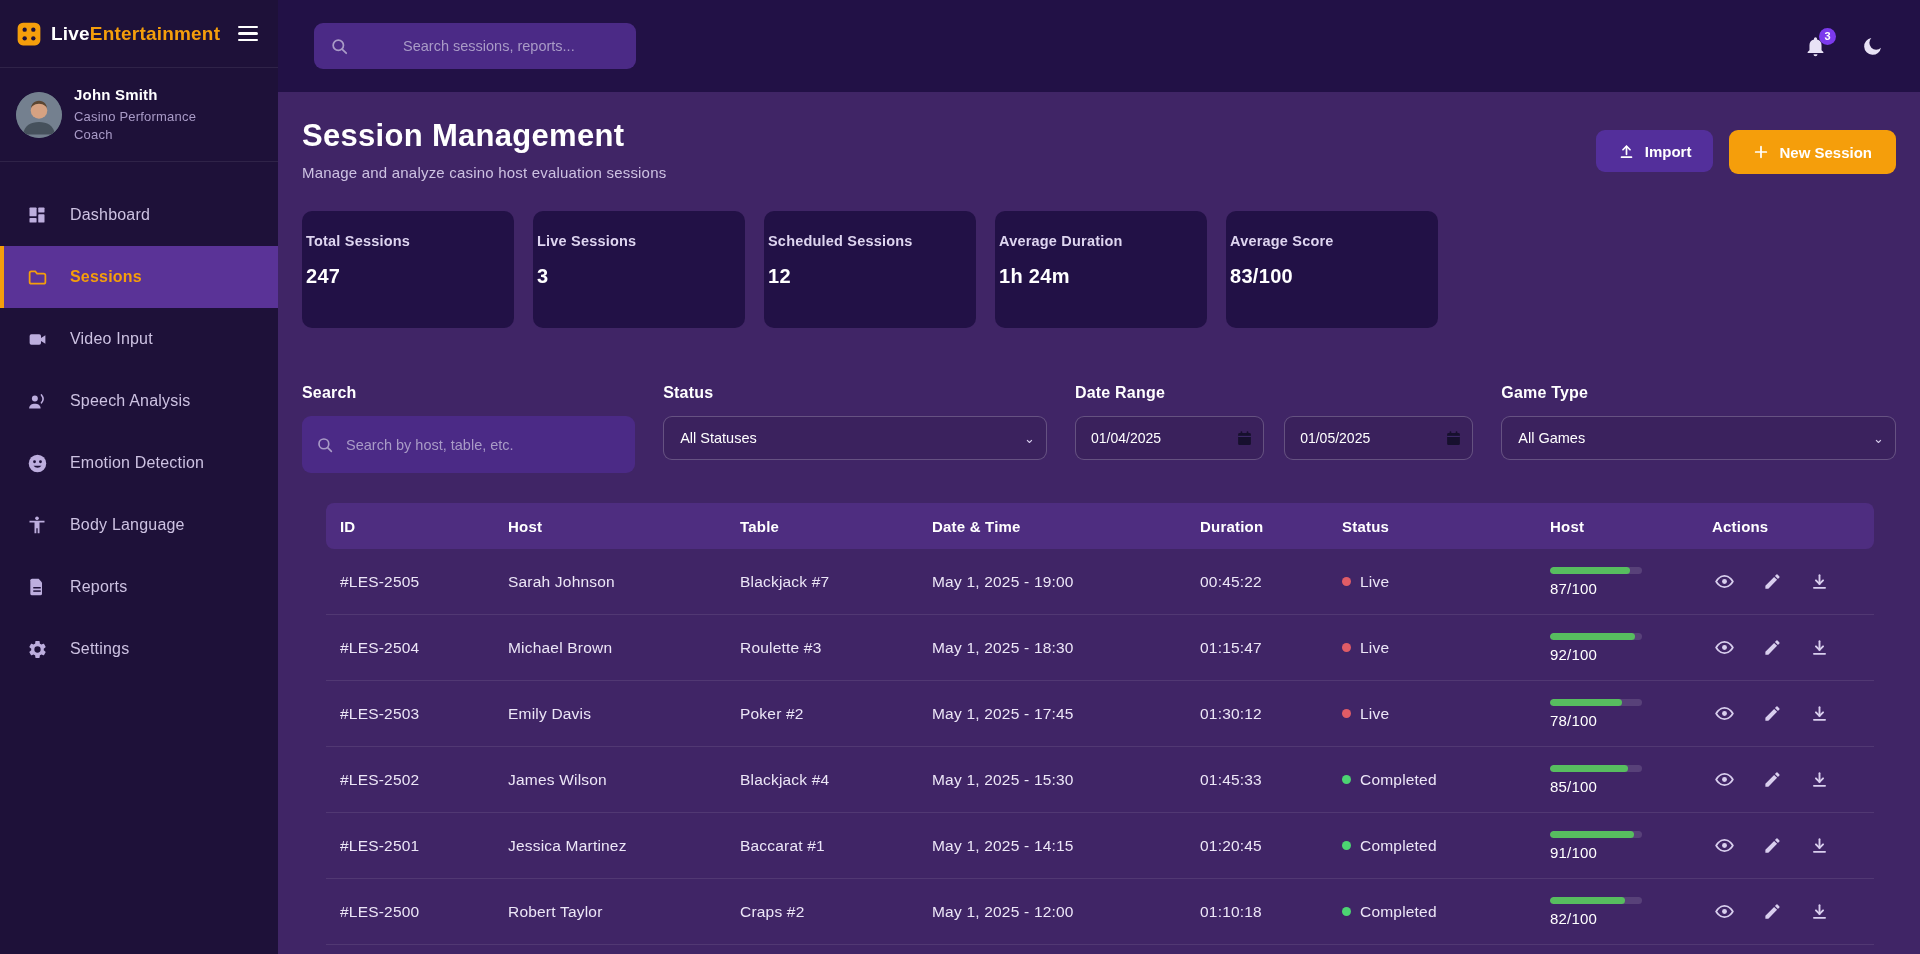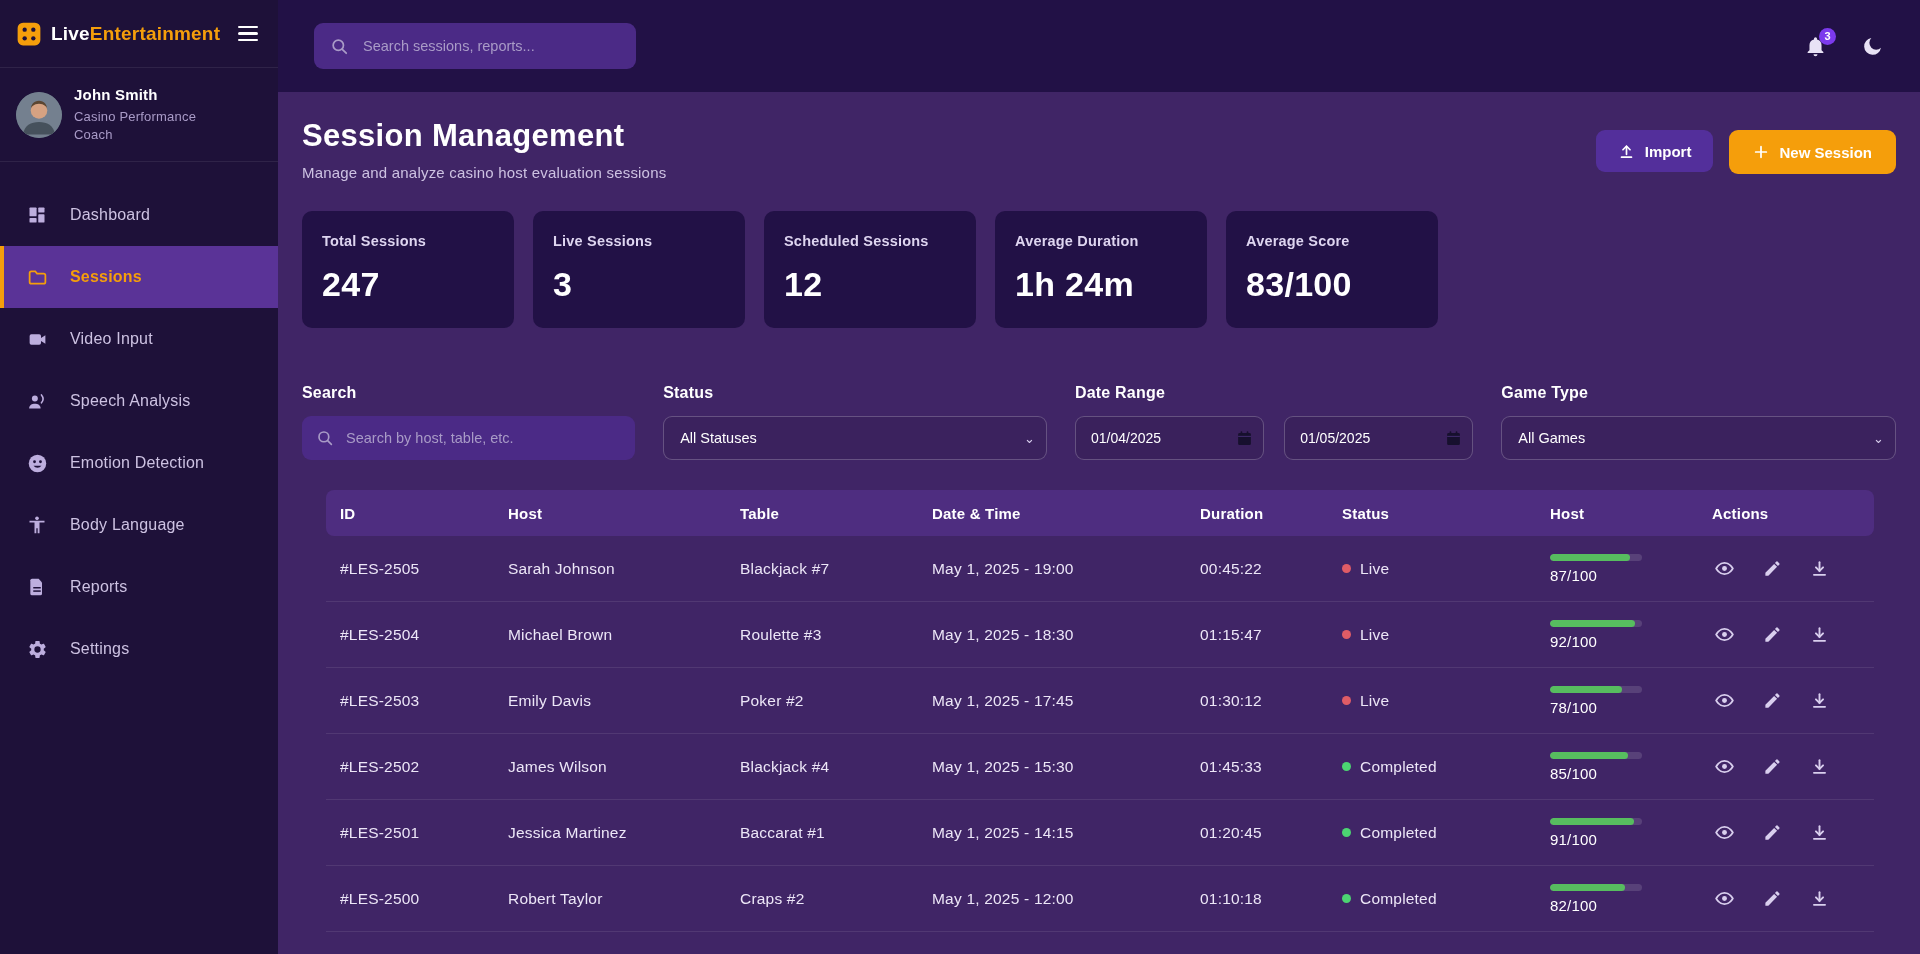--- a/index.html
+++ b/index.html
@@ -40,43 +40,43 @@
   .nav-item{display:flex;align-items:center;gap:22px;height:62px;padding:0 16px 0 22px;color:var(--text-dim);cursor:pointer;border-left:4px solid transparent;}
   .nav-item .nav-icon{display:flex;width:22px;justify-content:center;color:#bdaede;}
   .nav-item .nav-label{font-size:16px;}
   .nav-item.active{background:var(--active-bg);border-left-color:var(--orange);color:var(--orange);font-weight:bold;}
   .nav-item.active .nav-icon{color:var(--orange);}
 
   
   main{flex:1;display:flex;flex-direction:column;height:100%;overflow:hidden;}
   .topbar{height:92px;background:var(--panel-bg);display:flex;align-items:center;justify-content:space-between;padding:0 36px;flex:none;}
   .tsearch{display:flex;align-items:center;gap:14px;background:var(--input-purple);border-radius:9px;height:46px;width:322px;padding:0 16px;color:var(--text-muted);}
-  .tsearch input{flex:1;background:none;border:none;outline:none;color:#fff;font-size:14.5px;font-family:inherit;}
+  .tsearch input{flex:1;background:none;border:none;outline:none;color:#fff;font-size:14.5px;font-family:inherit;margin-left:40px;}
   .tsearch input::placeholder{color:var(--text-muted);}
   .topbar-right{display:flex;align-items:center;gap:34px;}
   .icon-btn{position:relative;background:none;border:none;color:#e8e2f5;cursor:pointer;display:flex;}
   .badge{position:absolute;top:-7px;right:-9px;background:var(--badge);color:#fff;font-size:11px;font-weight:bold;min-width:17px;height:17px;border-radius:50%;display:flex;align-items:center;justify-content:center;}
 
   .content{flex:1;padding:20px 24px 0 24px;overflow:hidden;}
   .page-head{display:flex;justify-content:space-between;align-items:flex-start;margin-top:6px;}
   .page-head h1{font-size:31px;font-weight:bold;letter-spacing:.3px;}
   .page-head p{font-size:15px;color:var(--text-dim);margin-top:10px;}
   .head-actions{display:flex;gap:16px;margin-top:12px;}
   .btn{display:flex;align-items:center;gap:10px;border:none;border-radius:9px;cursor:pointer;font-family:inherit;font-weight:bold;color:#fff;}
   .btn-import{background:#532f9b;height:42px;padding:0 22px;font-size:15px;}
   .btn-new{background:var(--orange);height:44px;padding:0 24px;font-size:15px;}
 
   .stats{display:flex;gap:19px;margin-top:30px;}
-  .stat-card{width:212px;height:117px;background:var(--panel-bg);border-radius:10px;padding:22px 20px;}
+  .stat-card{width:212px;height:117px;background:var(--panel-bg);border-radius:10px;padding:22px 4px;}
   .stat-label{font-size:14.5px;font-weight:bold;color:#ded5f0;}
-  .stat-value{font-size:34px;font-weight:bold;margin-top:16px;letter-spacing:.3px;}
+  .stat-value{font-size:20px;font-weight:bold;margin-top:16px;letter-spacing:.3px;}
 
   .filters{display:grid;grid-template-columns:0.92fr 1.06fr 1.1fr 1.09fr;gap:28px;margin-top:56px;}
   .f-label{font-size:16px;font-weight:bold;margin-bottom:14px;display:block;}
-  .f-search{display:flex;align-items:center;gap:12px;background:var(--input-purple);border-radius:9px;height:44px;padding:0 14px;color:var(--text-muted);}
+  .f-search{display:flex;align-items:center;gap:12px;background:var(--input-purple);border-radius:9px;height:57px;padding:0 14px;color:var(--text-muted);}
   .f-search input{flex:1;background:none;border:none;outline:none;color:#fff;font-size:14.5px;font-family:inherit;min-width:0;}
   .f-search input::placeholder{color:var(--text-muted);}
   .select-wrap{position:relative;}
   .select-wrap select{width:100%;height:44px;appearance:none;-webkit-appearance:none;background:rgba(0,0,0,0.07);border:1px solid rgba(255,255,255,0.22);border-radius:9px;color:#fff;font-size:14.5px;font-family:inherit;padding:0 34px 0 16px;outline:none;}
   .select-wrap .chev{position:absolute;right:12px;top:50%;transform:translateY(-50%);color:#d9cfee;pointer-events:none;font-size:13px;}
   .dates{display:flex;gap:20px;}
   .date-field{position:relative;flex:1;text-decoration:underline;}
   .date-field input{width:100%;height:44px;background:rgba(0,0,0,0.09);border:1px solid rgba(255,255,255,0.22);border-radius:9px;color:#fff;font-size:14px;font-family:inherit;padding:0 38px 0 15px;outline:none;}
   .date-field .cal{position:absolute;right:11px;top:50%;transform:translateY(-50%);color:#17102e;display:flex;}
 

